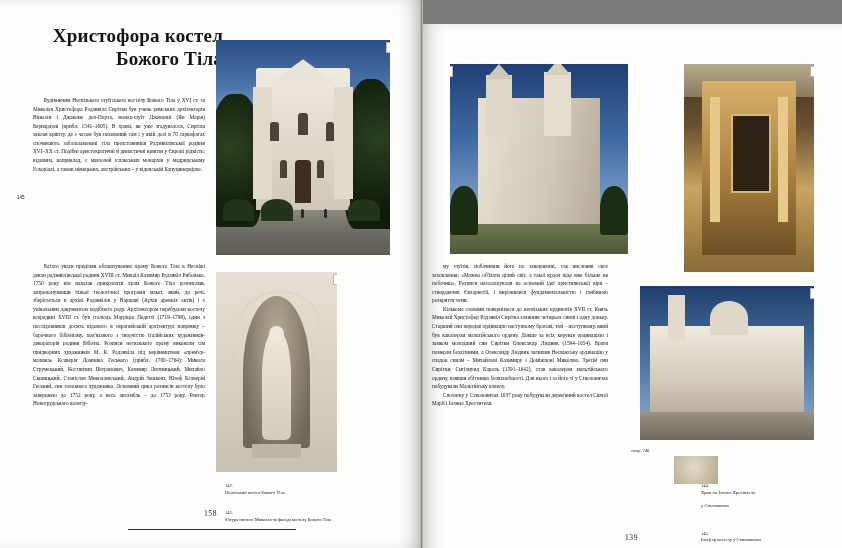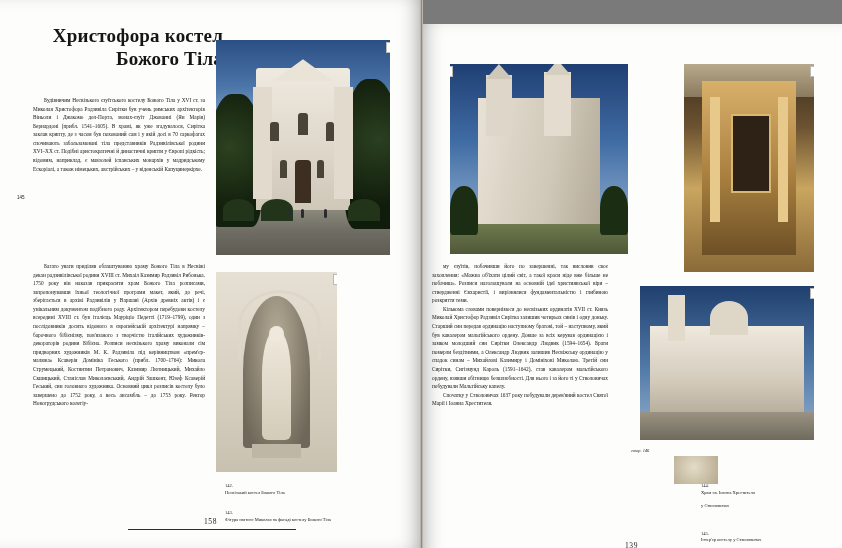--- a/index.html
+++ b/index.html
@@ -99,21 +99,21 @@
   .p147{left:674px;top:432px;width:44px;height:28px;}
   .p147 .in{position:absolute;inset:0;background:radial-gradient(circle at 45% 40%,#e4dcc8,#b4a88c);}
 
   .caps{position:absolute;font-size:4.5px;line-height:1.52;color:#16181b;
         font-family:"Liberation Serif",serif;}
   .caps div{white-space:pre-wrap;}
   .caps .sub{padding-left:9px;display:block;}
   .lp-caps{left:216px;top:476px;width:200px;}
   .rp-caps{left:692px;top:452px;width:122px;}
 
-  .folio{position:absolute;bottom:22px;font-size:7.5px;color:#1b1b1b;
+  .folio{position:absolute;bottom:30px;font-size:7.5px;color:#1b1b1b;
          font-family:"Liberation Serif",serif;letter-spacing:.6px;}
   .folio-l{left:0;width:421px;text-align:center;}
   .folio-r{left:0;width:421px;text-align:center;}
   .rule{position:absolute;bottom:18px;height:1px;background:#2e2e2e;}
   .rule-l{left:128px;width:168px;}
   .rule-r{left:126px;width:168px;}
 
   .note{position:absolute;font-size:4.4px;color:#222;font-style:italic;
         font-family:"Liberation Serif",serif;}
   .note-146{left:684px;top:424px;}

